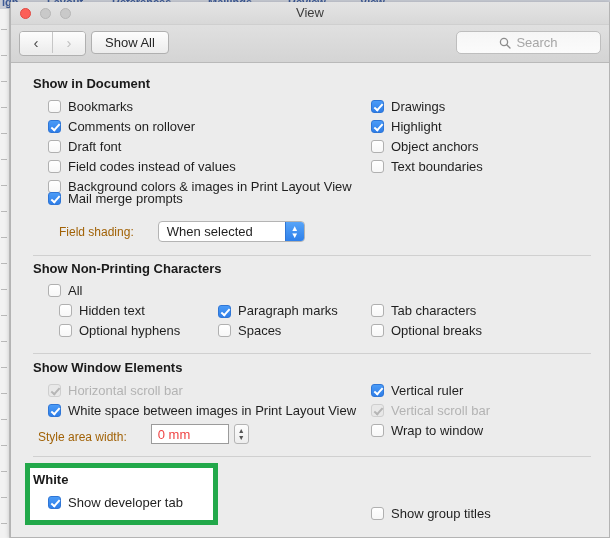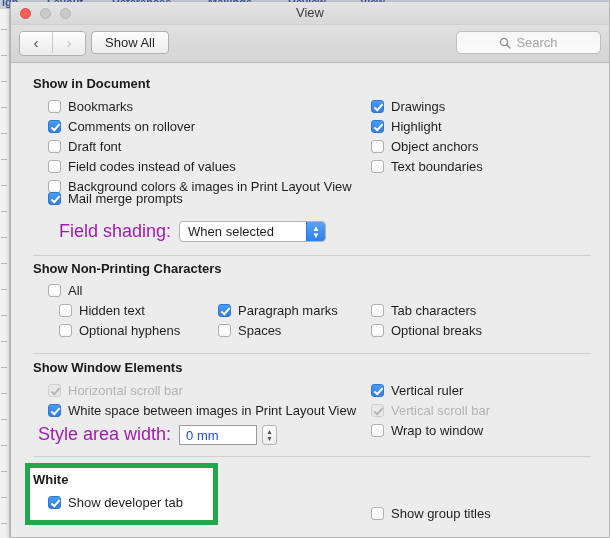--- a/index.html
+++ b/index.html
@@ -223,23 +223,23 @@
   .cblabel.dim { color: #b3b3b3; }
 
   
   #fieldshading-row {
     position: absolute;
     display: flex;
     align-items: center;
     white-space: nowrap;
   }
   .fld-label {
-    font-size: 18px;
-    color: #a21caf;
-    margin-right: 8px;
+    font-size: 12px;
+    color: #a16207;
+    margin-right: 24px;
   }
   .popup {
     height: 21px;
     display: flex;
     align-items: stretch;
     border: 1px solid #b4b4b4;
     border-radius: 4px;
     overflow: hidden;
     background: #ffffff;
     box-sizing: border-box;
@@ -275,21 +275,21 @@
   .numfield {
     height: 20px;
     width: 78px;
     border: 1px solid #9b9b9b;
     background: #ffffff;
     box-sizing: border-box;
     display: flex;
     align-items: center;
     padding: 0 6px;
     font-size: 13px;
-    color: #1d4ed8;
+    color: #ef4444;
   }
   .stepper {
     margin-left: 5px;
     width: 15px;
     height: 20px;
     border: 1px solid #b4b4b4;
     border-radius: 3px;
     background: linear-gradient(to bottom, #fdfdfd 0%, #eeeeee 100%);
     box-sizing: border-box;
     display: flex;
@@ -439,21 +439,21 @@
 
     <div class="cbrow" style="left:48px; top:240px;">
       <span class="cbox"></span>
       <span class="cblabel">Hidden text</span>
     </div>
     <div class="cbrow" style="left:48px; top:260px;">
       <span class="cbox"></span>
       <span class="cblabel">Optional hyphens</span>
     </div>
 
-    <div class="cbrow" style="left:207px; top:240px;">
+    <div class="cbrow" style="left:207px; top:240px;align-items:flex-end;">
       <span class="cbox on"></span>
       <span class="cblabel">Paragraph marks</span>
     </div>
     <div class="cbrow" style="left:207px; top:260px;justify-content:flex-end;">
       <span class="cbox"></span>
       <span class="cblabel">Spaces</span>
     </div>
 
     <div class="cbrow" style="left:360px; top:240px;">
       <span class="cbox"></span>

